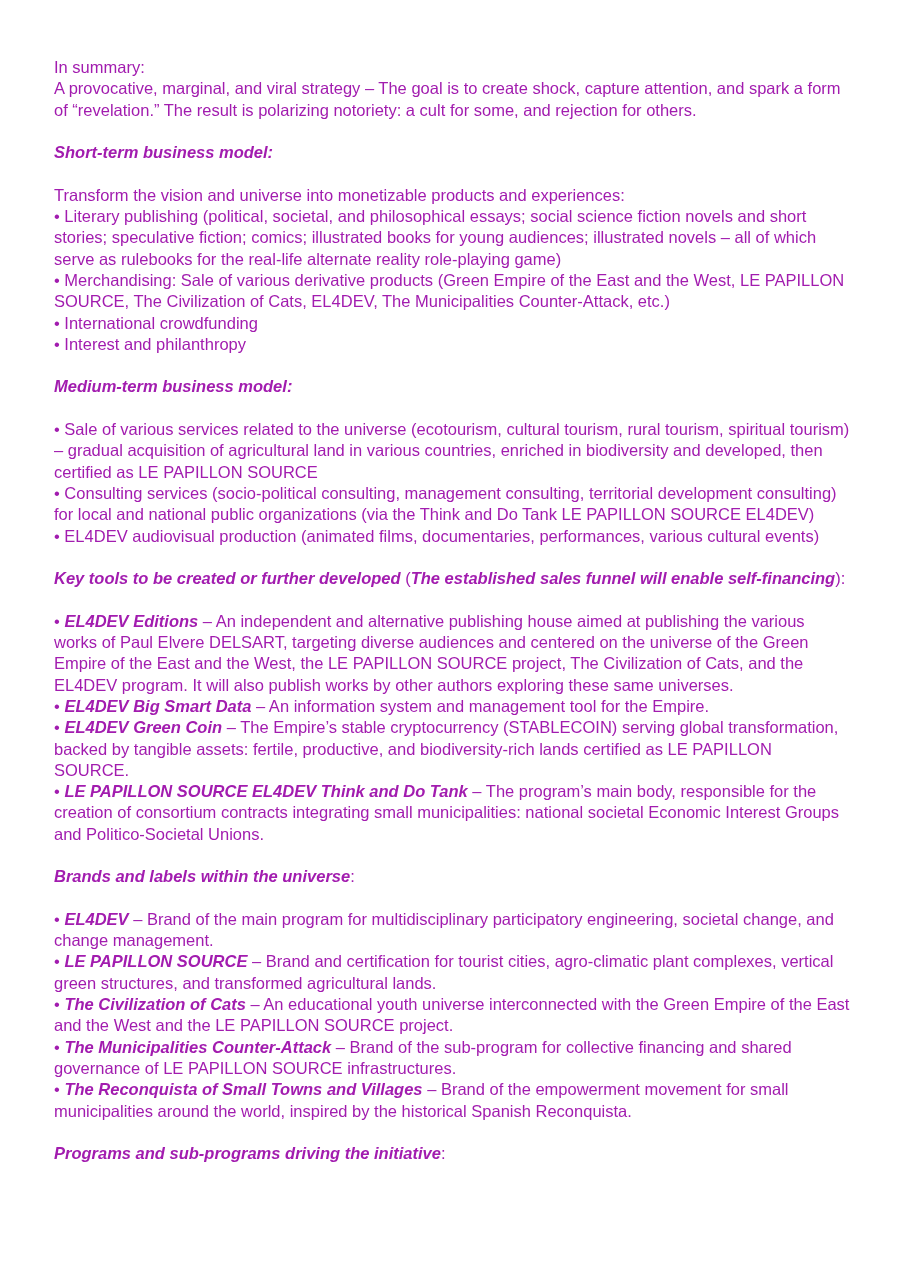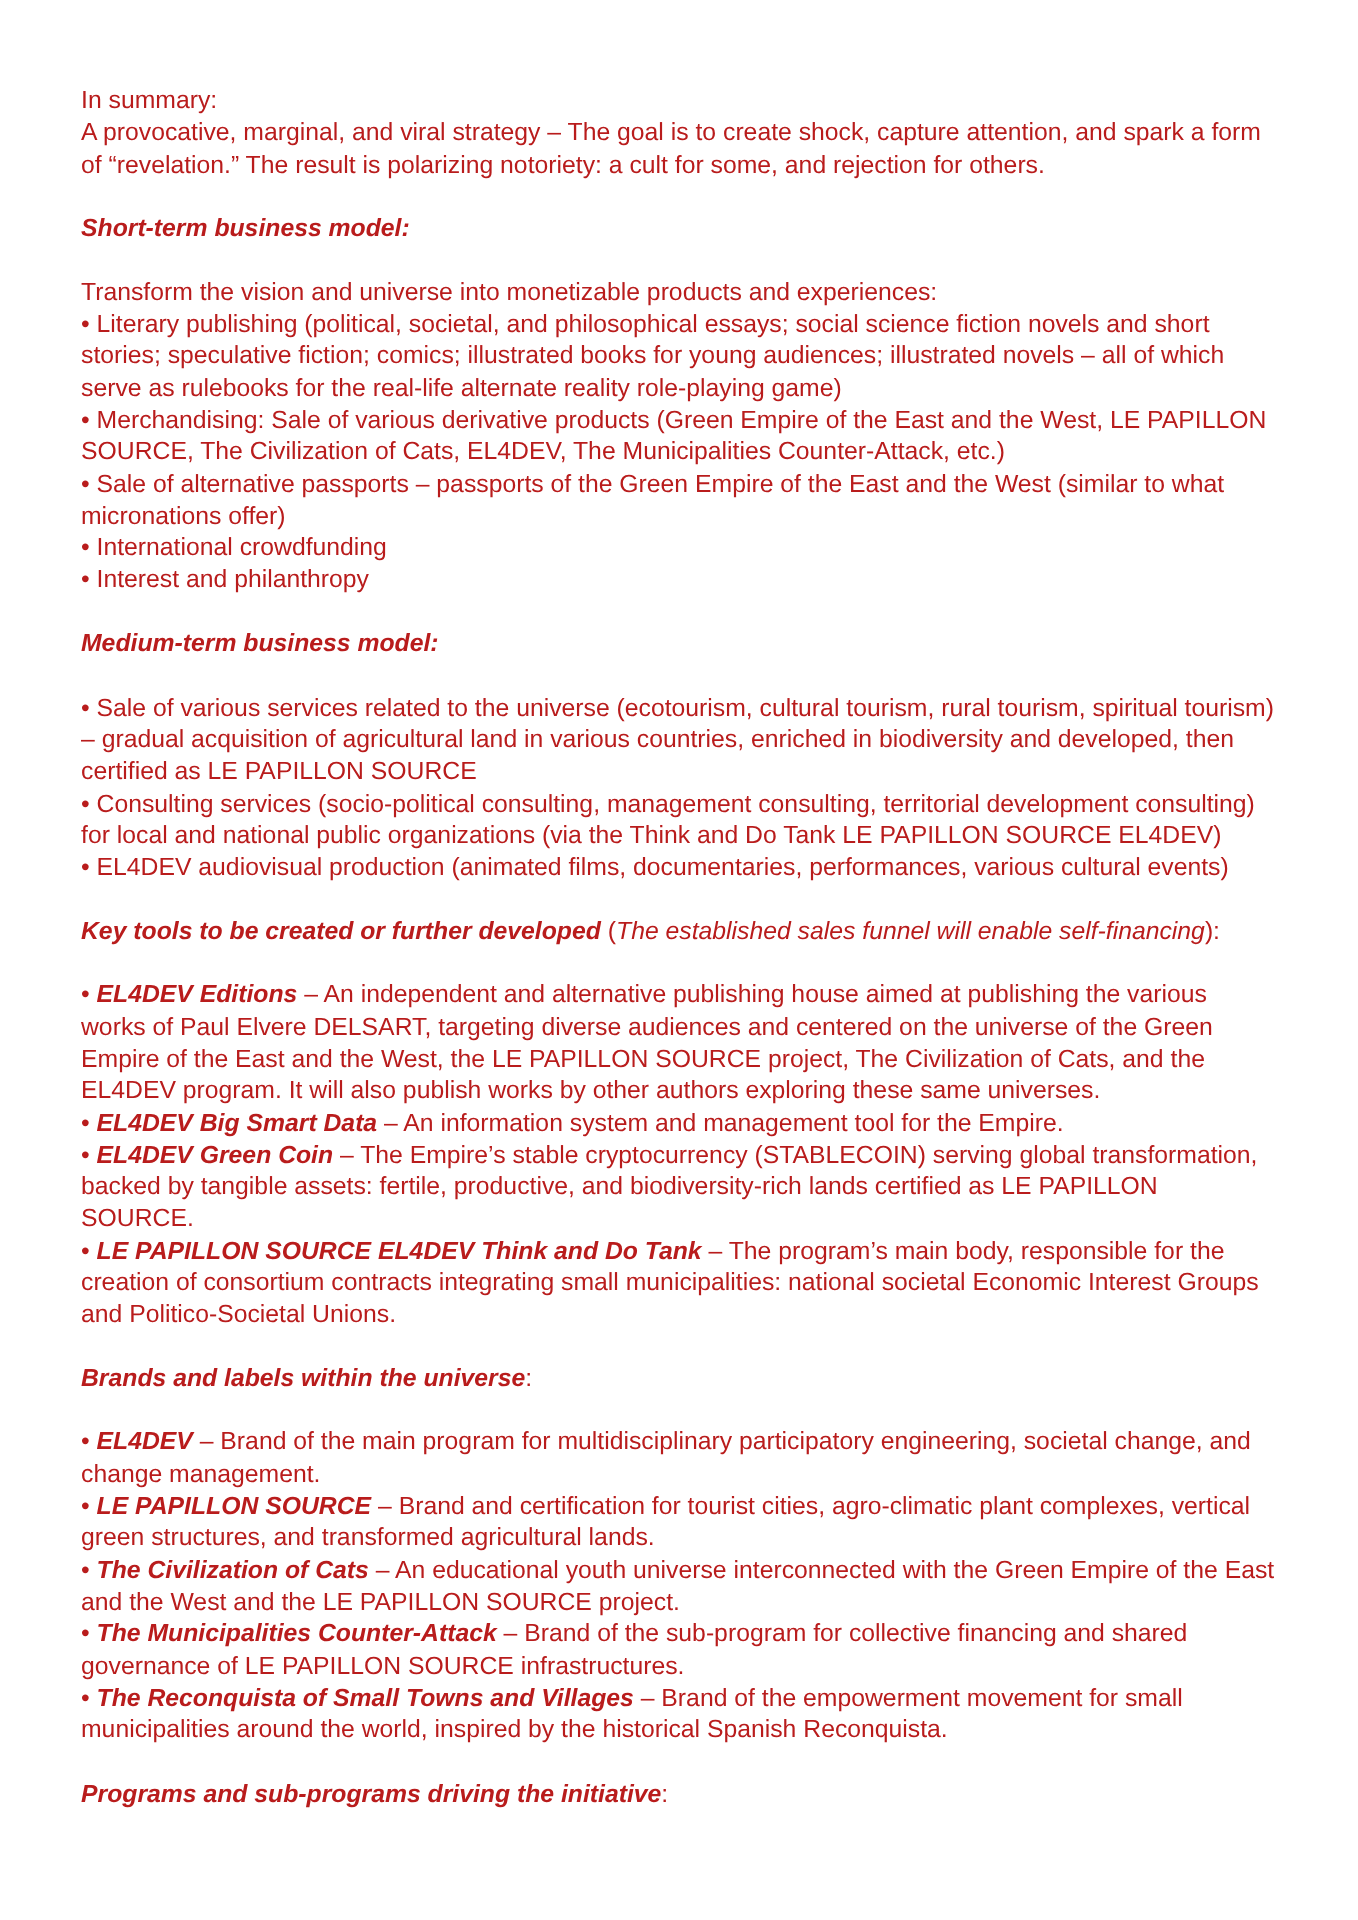--- a/index.html
+++ b/index.html
@@ -15,36 +15,35 @@
     height: 1280px;
     padding: 57px 54px 40px 54px;
     font-size: 16.5px;
     line-height: 21.3px;
     color: #000000;
     background: #ffffff;
   }
   p.block { margin: 0; }
   p.spacer { height: 21.3px; }
   .b { font-weight: bold; font-style: italic; }
-  .i { font-style: italic; }
+  .i { font-style: italic; font-weight: bold; }
 </style>
 </head>
 <body>
 
-<div class="page" style="background: rgb(255, 255, 255); color: #b91c1c;">
+<div class="page" style="background: rgb(255, 255, 255); color: #a21caf;">
   <div>
       <p class="block"><span>In summary:</span></p>
       <p class="block"><span>A provocative, marginal, and viral strategy – The goal is to create shock, capture attention, and spark a form of “revelation.” The result is polarizing notoriety: a cult for some, and rejection for others.</span></p>
       <p class="block spacer"></p>
       <p class="block"><span class="b">Short-term business model:</span></p>
       <p class="block spacer"></p>
       <p class="block"><span>Transform the vision and universe into monetizable products and experiences:</span></p>
       <p class="block"><span>• Literary publishing (political, societal, and philosophical essays; social science fiction novels and short stories; speculative fiction; comics; illustrated books for young audiences; illustrated novels – all of which serve as rulebooks for the real-life alternate reality role-playing game)</span></p>
       <p class="block"><span>• Merchandising: Sale of various derivative products (Green Empire of the East and the West, LE PAPILLON SOURCE, The Civilization of Cats, EL4DEV, The Municipalities Counter-Attack, etc.)</span></p>
-      <p class="block"><span>• Sale of alternative passports – passports of the Green Empire of the East and the West (similar to what micronations offer)</span></p>
       <p class="block"><span>• International crowdfunding</span></p>
       <p class="block"><span>• Interest and philanthropy</span></p>
       <p class="block spacer"></p>
       <p class="block"><span class="b">Medium-term business model:</span></p>
       <p class="block spacer"></p>
       <p class="block"><span>• Sale of various services related to the universe (ecotourism, cultural tourism, rural tourism, spiritual tourism) – gradual acquisition of agricultural land in various countries, enriched in biodiversity and developed, then certified as LE PAPILLON SOURCE</span></p>
       <p class="block"><span>• Consulting services (socio-political consulting, management consulting, territorial development consulting) for local and national public organizations (via the Think and Do Tank LE PAPILLON SOURCE EL4DEV)</span></p>
       <p class="block"><span>• EL4DEV audiovisual production (animated films, documentaries, performances, various cultural events)</span></p>
       <p class="block spacer"></p>
       <p class="block"><span class="b">Key tools to be created or further developed</span><span> (</span><span class="i">The established sales funnel will enable self-financing</span><span>):</span></p>

